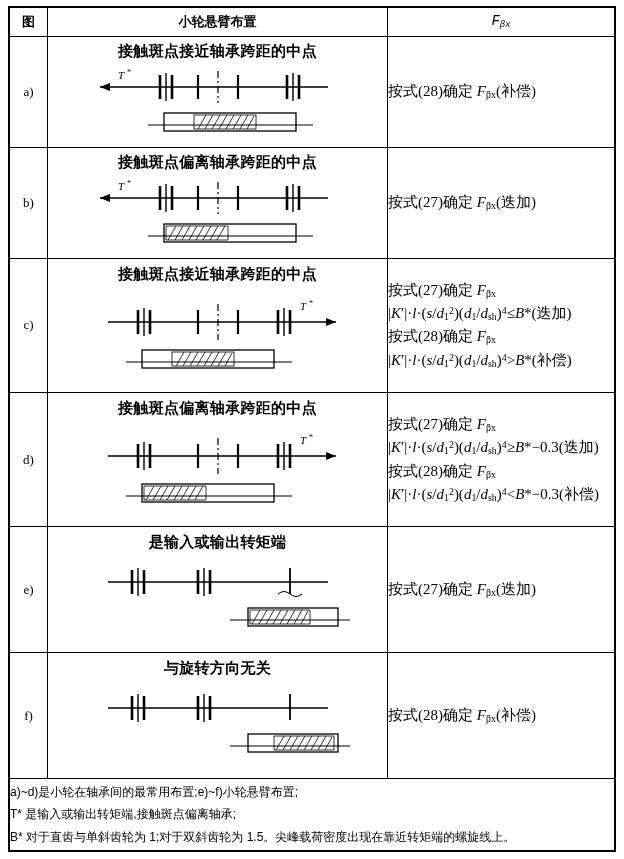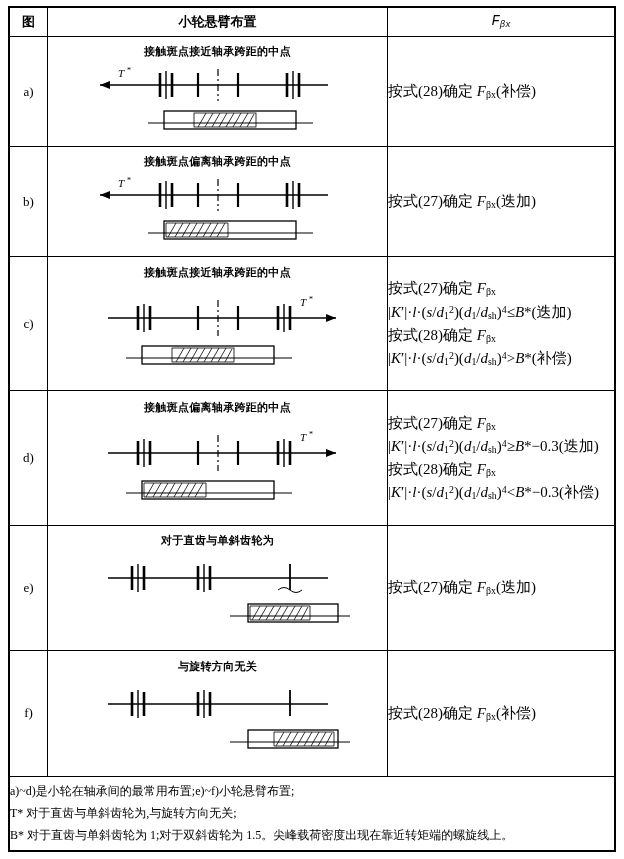--- a/index.html
+++ b/index.html
@@ -60,21 +60,21 @@
     font-size: 13px;
     font-family: "Liberation Serif", "DejaVu Serif", serif;
   }
   .poscell {
     padding: 8px 6px 10px 6px;
     text-align: center;
     vertical-align: top;
   }
   .postitle {
     font-weight: bold;
-    font-size: 11px;
+    font-size: 15px;
     font-family: "Liberation Sans", "DejaVu Sans", sans-serif;
     margin: 2px 0 4px 0;
     letter-spacing: 0.3px;
   }
   .diagwrap {
     display: flex;
     justify-content: center;
     align-items: center;
   }
   .fcell {
@@ -83,21 +83,21 @@
     line-height: 1.55;
     vertical-align: middle;
     font-family: "Liberation Serif", "DejaVu Serif", serif;
   }
   .fcell .line { white-space: nowrap; }
   .fcell i { font-style: italic; }
   .notecell {
     padding: 10px 14px 8px 14px;
     font-size: 12px;
     line-height: 1.85;
-    font-family: Liberation Serif, serif;
+    font-family: Liberation Sans, sans-serif;
   }
   .notecell .nline { white-space: nowrap; }
   sub { font-size: 0.66em; vertical-align: -0.25em; }
   sup { font-size: 0.66em; vertical-align: 0.45em; }
 </style>
 </head>
 <body>
 
 <div class="sheet">
 <table class="main">
@@ -281,21 +281,21 @@
         <div class="line">按式(27)确定 <i>F</i><sub>βx</sub></div>
         <div class="line">|<i>K</i>′|·<i>l</i>·(<i>s</i>/<i>d</i><sub>1</sub><sup>2</sup>)(<i>d</i><sub>1</sub>/<i>d</i><sub>sh</sub>)<sup>4</sup>≥<i>B</i>*−0.3(迭加)</div>
         <div class="line">按式(28)确定 <i>F</i><sub>βx</sub></div>
         <div class="line">|<i>K</i>′|·<i>l</i>·(<i>s</i>/<i>d</i><sub>1</sub><sup>2</sup>)(<i>d</i><sub>1</sub>/<i>d</i><sub>sh</sub>)<sup>4</sup>&lt;<i>B</i>*−0.3(补偿)</div>
       </td>
     </tr>
 
     <tr>
       <td class="rowlabel">e)</td>
       <td class="poscell">
-        <div class="postitle">对于直齿与单斜齿轮为</div>
+        <div class="postitle">是输入或输出转矩端</div>
         <div class="diagwrap">
           <svg width="280" height="92" viewBox="0 0 280 92">
             <line x1="30" y1="26" x2="250" y2="26" stroke="#000" stroke-width="1.6"></line>
             <line x1="60" y1="12" x2="60" y2="40" stroke="#000" stroke-width="1.4"></line>
             <line x1="54" y1="14" x2="54" y2="38" stroke="#000" stroke-width="2.6"></line>
             <line x1="66" y1="14" x2="66" y2="38" stroke="#000" stroke-width="2.6"></line>
             <line x1="126" y1="12" x2="126" y2="40" stroke="#000" stroke-width="1.4"></line>
             <line x1="120" y1="14" x2="120" y2="38" stroke="#000" stroke-width="2.6"></line>
             <line x1="132" y1="14" x2="132" y2="38" stroke="#000" stroke-width="2.6"></line>
             <line x1="212" y1="12" x2="212" y2="38" stroke="#000" stroke-width="1.8"></line>
@@ -352,19 +352,19 @@
         </div>
       </td>
       <td class="fcell">
         <div class="line">按式(28)确定 <i>F</i><sub>βx</sub>(补偿)</div>
       </td>
     </tr>
 
     <tr>
       <td class="notecell" colspan="3">
         <div class="nline">a)~d)是小轮在轴承间的最常用布置;e)~f)小轮悬臂布置;</div>
-        <div class="nline">T* 对于直齿与单斜齿轮为,与旋转方向无关;</div>
+        <div class="nline">T* 是输入或输出转矩端,接触斑点偏离轴承;</div>
         <div class="nline">B* 对于直齿与单斜齿轮为 1;对于双斜齿轮为 1.5。尖峰载荷密度出现在靠近转矩端的螺旋线上。</div>
       </td>
     </tr>
   </tbody>
 </table>
 </div>
 
 </body></html>

